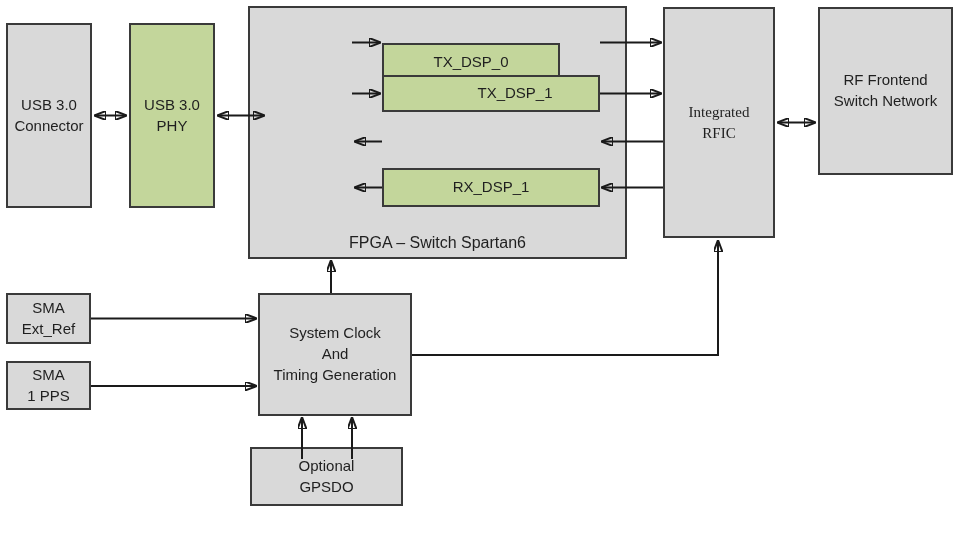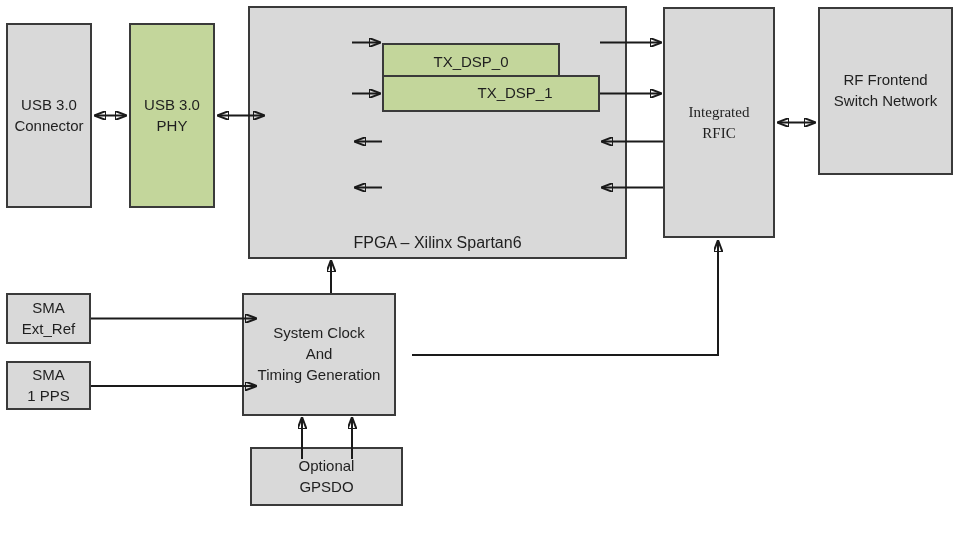--- a/index.html
+++ b/index.html
@@ -50,21 +50,21 @@
     stroke-width: 2;
     fill: none;
   }
 </style>
 </head>
 <body>
 
 <div class="stage">
 
   <div class="fpga" style="left:248px; top:6px; width:379px; height:253px;">
-    <div class="fpga-label">FPGA – Xilinx Spartan6</div>
+    <div class="fpga-label">FPGA – Switch Spartan6</div>
   </div>
 
   <div class="block gray" style="left:6px; top:23px; width:86px; height:185px;">
     <span class="lbl">USB 3.0
 Connector</span>
   </div>
 
   <div class="block green" style="left:129px; top:23px; width:86px; height:185px;">
     <span class="lbl">USB 3.0
 PHY</span>
@@ -73,20 +73,23 @@
 
   <div class="block green" style="left:382px; top:23px; width:178px; height:39px;margin-top:20px;">
     <span class="lbl">TX_DSP_0</span>
   </div>
 
   <div class="block green" style="left:382px; top:75px; width:218px; height:37px;padding-left:48px;">
     <span class="lbl">TX_DSP_1</span>
   </div>
 
 
+  <div class="block green" style="left:382px; top:168px; width:218px; height:39px;">
+    <span class="lbl">RX_DSP_1</span>
+  </div>
 
   <div class="block gray" style="left:663px; top:7px; width:112px; height:231px;font-family:Liberation Serif, serif;">
     <span class="lbl">Integrated
 RFIC</span>
   </div>
 
   <div class="block gray" style="left:818px; top:7px; width:135px; height:168px;">
     <span class="lbl">RF Frontend
 Switch Network</span>
   </div>
@@ -94,21 +97,21 @@
   <div class="block gray" style="left:6px; top:293px; width:85px; height:51px;">
     <span class="lbl">SMA
 Ext_Ref</span>
   </div>
 
   <div class="block gray" style="left:6px; top:361px; width:85px; height:49px;">
     <span class="lbl">SMA
 1 PPS</span>
   </div>
 
-  <div class="block gray" style="left:242px; top:293px; width:154px; height:123px;">
+  <div class="block gray" style="left:258px; top:293px; width:154px; height:123px;">
     <span class="lbl">System Clock
 And
 Timing Generation</span>
   </div>
 
   <div class="block gray" style="left:250px; top:447px; width:153px; height:59px;">
     <span class="lbl">Optional
 GPSDO</span>
   </div>
 

